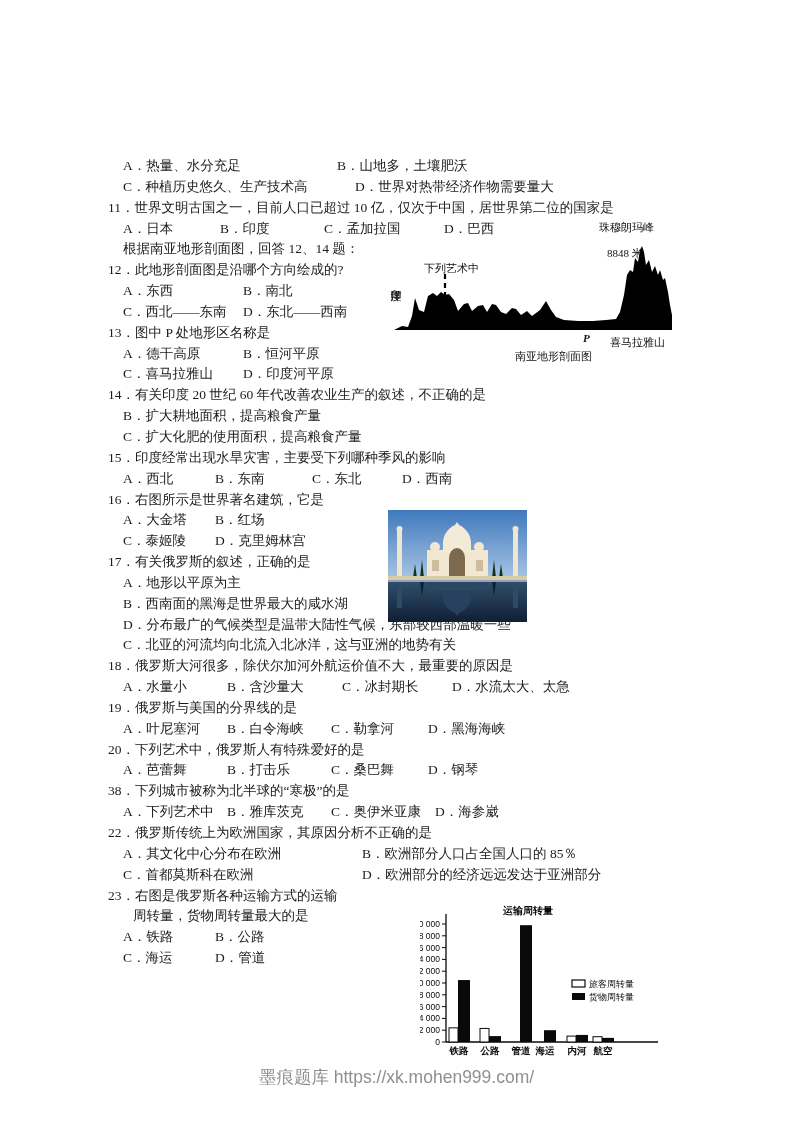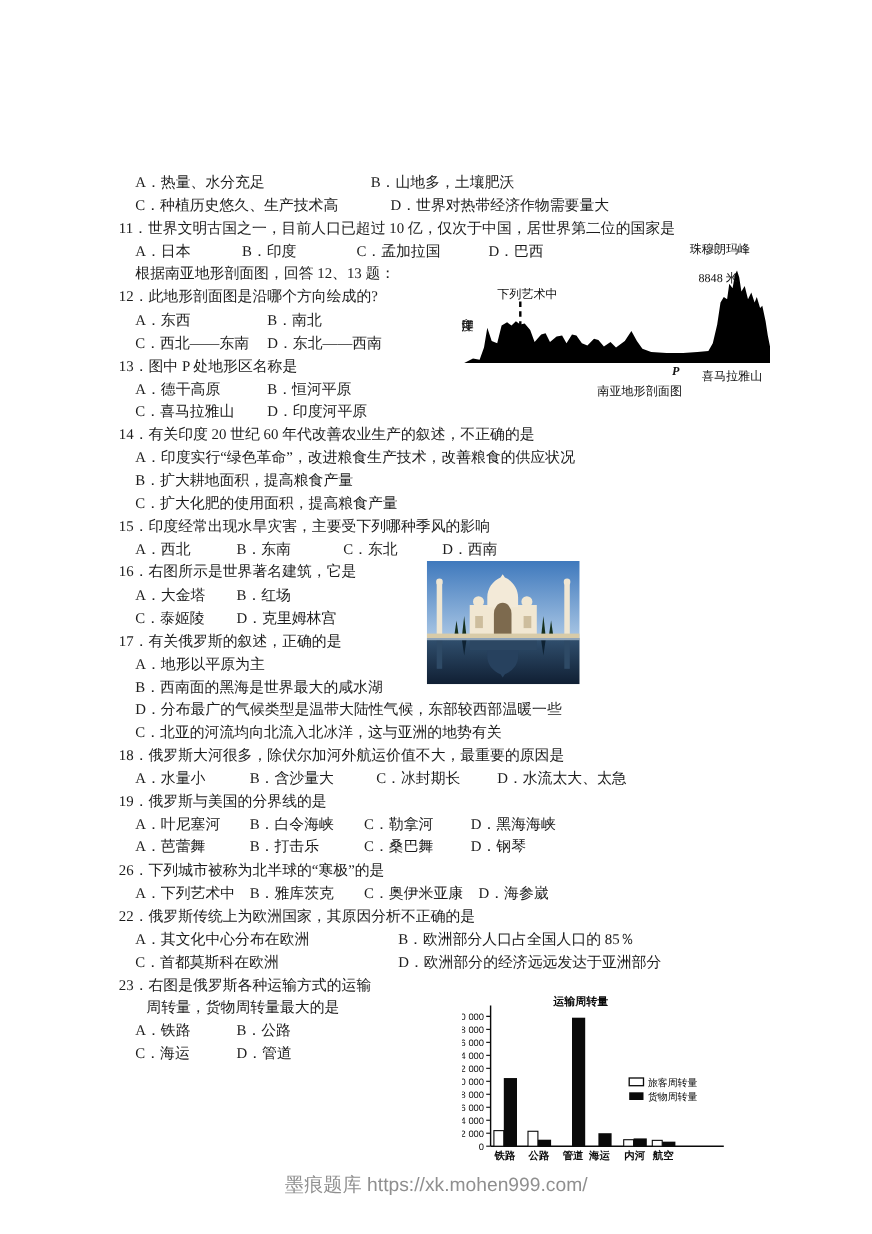--- a/index.html
+++ b/index.html
@@ -9,21 +9,21 @@
   .content{position:absolute;left:108px;top:126px;width:660px;margin-top:30px;}
   .line{height:20.85px;line-height:20.85px;font-size:13.5px;white-space:nowrap;}
   .indent{padding-left:15px;}
   .indent2{padding-left:25px;}
   .opt{display:inline-block;}
   .mw90{min-width:90px;}  .mw92{min-width:92px;}  .mw97{min-width:97px;}
   .mw104{min-width:104px;}.mw110{min-width:110px;}.mw115{min-width:115px;}
   .mw120{min-width:120px;}.mw214{min-width:214px;}.mw232{min-width:232px;font-family:Liberation Serif, serif;}
   .mw239{min-width:239px;}
   
-  .profile-fig{position:absolute;left:416px;top:220px;width:292px;height:148px;font-family:Liberation Serif, serif;}
+  .profile-fig{position:absolute;left:388px;top:220px;width:292px;height:148px;font-family:Liberation Serif, serif;}
   .profile-fig .lab{position:absolute;font-size:11px;line-height:12px;color:#111;}
   .pf-peak{top:1px;left:211px;}
   .pf-elev{top:15px;left:219px;font-size:10.5px;margin-top:12px;}
   .pf-city{top:42px;left:36px;}
   .pf-ocean{left:2px;top:60px;writing-mode:vertical-rl;text-orientation:upright;letter-spacing:1px;}
   .pf-point{left:195px;top:112px;font-weight:bold;font-style:italic;font-size:11px;}
   .pf-range{left:222px;top:116px;}
   .pf-caption{left:127px;top:130px;font-size:11.5px;}
   .profile-fig svg{position:absolute;left:0;top:0;}
   
@@ -47,40 +47,39 @@
     </div>
     <div class="line indent">
       <span class="opt mw232">C．种植历史悠久、生产技术高</span><span class="opt">D．世界对热带经济作物需要量大</span>
     </div>
 
     <div class="line">11．世界文明古国之一，目前人口已超过 10 亿，仅次于中国，居世界第二位的国家是</div>
     <div class="line indent">
       <span class="opt mw97">A．日本</span><span class="opt mw104">B．印度</span><span class="opt mw120">C．孟加拉国</span><span class="opt">D．巴西</span>
     </div>
 
-    <div class="line indent">根据南亚地形剖面图，回答 12、13 题：</div>
+    <div class="line indent">根据南亚地形剖面图，回答 12、14 题：</div>
 
     <div class="line">12．此地形剖面图是沿哪个方向绘成的?</div>
     <div class="line indent">
       <span class="opt mw120">A．东西</span><span class="opt">B．南北</span>
     </div>
     <div class="line indent">
       <span class="opt mw120">C．西北——东南</span><span class="opt">D．东北——西南</span>
     </div>
 
     <div class="line">13．图中 P 处地形区名称是</div>
     <div class="line indent">
       <span class="opt mw120">A．德干高原</span><span class="opt">B．恒河平原</span>
     </div>
     <div class="line indent">
       <span class="opt mw120">C．喜马拉雅山</span><span class="opt">D．印度河平原</span>
     </div>
 
     <div class="line">14．有关印度 20 世纪 60 年代改善农业生产的叙述，不正确的是</div>
-    <div class="line indent">A．印度实行“绿色革命”，改进粮食生产技术，改善粮食的供应状况</div>
     <div class="line indent">B．扩大耕地面积，提高粮食产量</div>
     <div class="line indent">C．扩大化肥的使用面积，提高粮食产量</div>
 
     <div class="line">15．印度经常出现水旱灾害，主要受下列哪种季风的影响</div>
     <div class="line indent">
       <span class="opt mw92">A．西北</span><span class="opt mw97">B．东南</span><span class="opt mw90">C．东北</span><span class="opt">D．西南</span>
     </div>
 
     <div class="line">16．右图所示是世界著名建筑，它是</div>
     <div class="line indent">
@@ -99,25 +98,26 @@
     <div class="line">18．俄罗斯大河很多，除伏尔加河外航运价值不大，最重要的原因是</div>
     <div class="line indent">
       <span class="opt mw104">A．水量小</span><span class="opt mw115">B．含沙量大</span><span class="opt mw110">C．冰封期长</span><span class="opt">D．水流太大、太急</span>
     </div>
 
     <div class="line">19．俄罗斯与美国的分界线的是</div>
     <div class="line indent">
       <span class="opt mw104">A．叶尼塞河</span><span class="opt mw104">B．白令海峡</span><span class="opt mw97">C．勒拿河</span><span class="opt">D．黑海海峡</span>
     </div>
 
+    <div class="line">20．下列艺术中，俄罗斯人有特殊爱好的是</div>
     <div class="line indent">
       <span class="opt mw104">A．芭蕾舞</span><span class="opt mw104">B．打击乐</span><span class="opt mw97">C．桑巴舞</span><span class="opt">D．钢琴</span>
     </div>
 
-    <div class="line">26．下列城市被称为北半球的“寒极”的是</div>
+    <div class="line">38．下列城市被称为北半球的“寒极”的是</div>
     <div class="line indent">
       <span class="opt mw104">A．下列艺术中</span><span class="opt mw104">B．雅库茨克</span><span class="opt mw104">C．奥伊米亚康</span><span class="opt">D．海参崴</span>
     </div>
 
     <div class="line">22．俄罗斯传统上为欧洲国家，其原因分析不正确的是</div>
     <div class="line indent">
       <span class="opt mw239">A．其文化中心分布在欧洲</span><span class="opt">B．欧洲部分人口占全国人口的 85％</span>
     </div>
     <div class="line indent">
       <span class="opt mw239">C．首都莫斯科在欧洲</span><span class="opt">D．欧洲部分的经济远远发达于亚洲部分</span>

